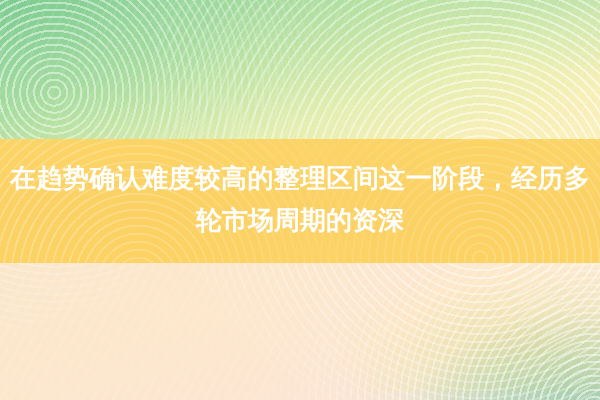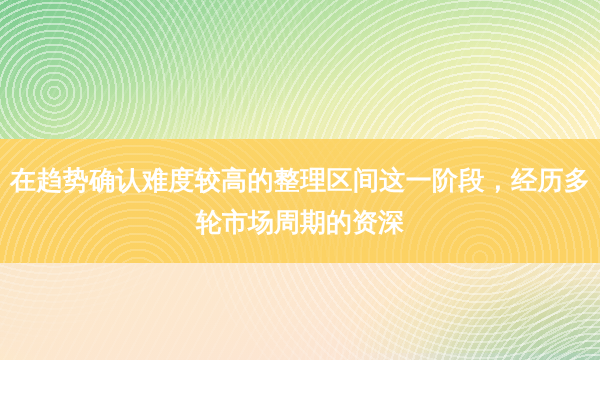--- a/index.html
+++ b/index.html
@@ -3,23 +3,23 @@
 <meta charset="utf-8">
 <style>
   html, body {
     margin: 0;
     padding: 0;
     background: #ffffff;
   }
   #stage {
     position: relative;
     width: 600px;
-    height: 360px;
+    height: 400px;
     overflow: hidden;
-    font-family: Liberation Sans, sans-serif;
+    font-family: Liberation Mono, monospace;
   }
 
   
   .bg-base {
     position: absolute;
     inset: 0;
     background:
       linear-gradient(160deg,
         #86cf92 0%,
         #9bd89a 12%,

